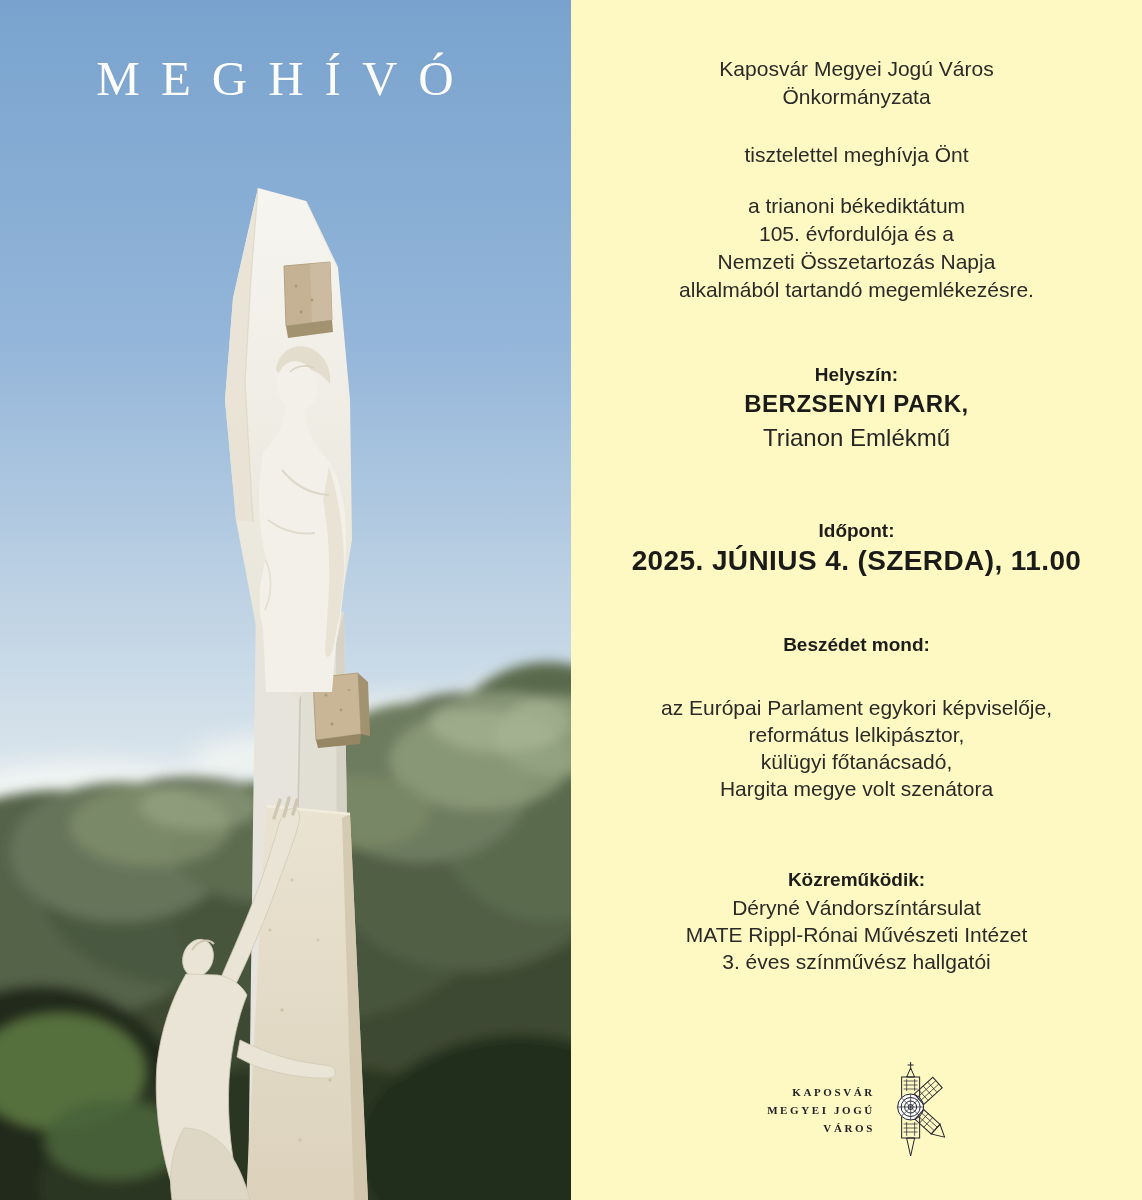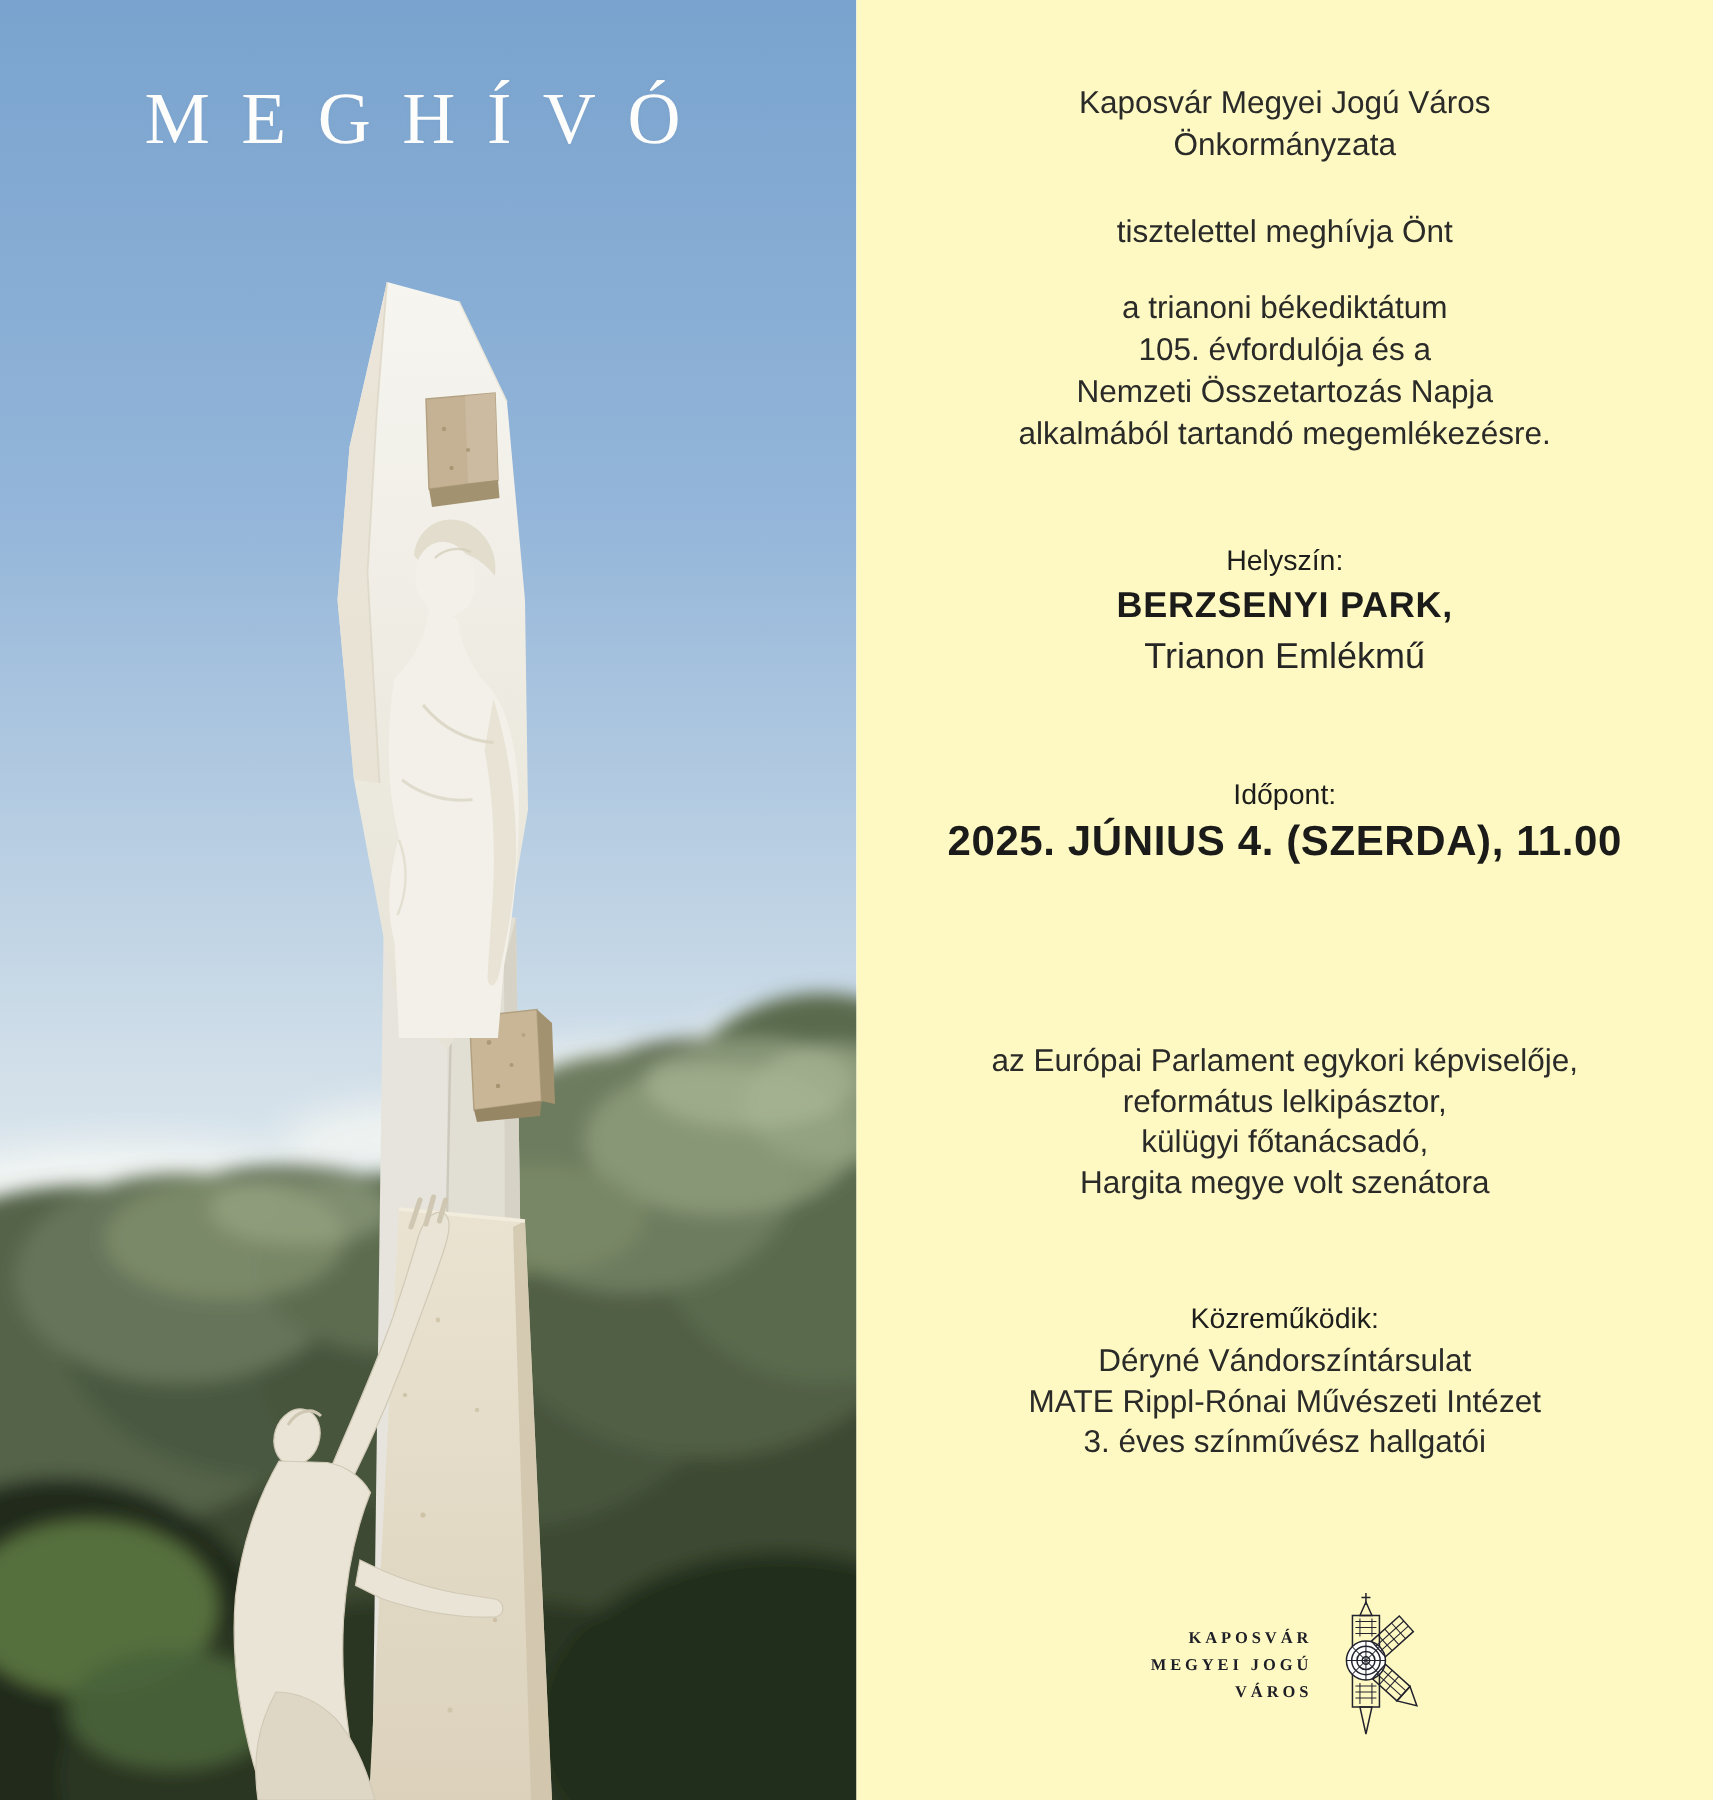--- a/index.html
+++ b/index.html
@@ -18,21 +18,21 @@
     text-align:center;
     font-family:"Liberation Serif","DejaVu Serif",serif;
     font-size:49px; font-weight:400; color:#fdfdfc;
     letter-spacing:21px; 
     text-shadow:0 0 2px rgba(120,150,185,.25);
   }
   
   #right-panel { position:absolute; left:571px; top:0; width:571px; height:1200px; background:#fef9c3; color:#222220; }
   .blk { position:absolute; left:0; width:100%; text-align:center; }
   .body-line { font-size:21px; font-weight:400; color:#2a2a28; line-height:28px; }
-  .label { font-size:19px; font-weight:400; color:#1d1d1b; line-height:24px; }
+  .label { font-size:19px; font-weight:700; color:#1d1d1b; line-height:24px; }
   .big { font-size:24px; font-weight:700; color:#1b1b19; letter-spacing:0.5px; line-height:34px; }
   .date-line { font-size:28px; font-weight:700; color:#1b1b19; letter-spacing:0.4px; line-height:32px; }
   .sub-big { font-size:24px; font-weight:400; color:#262624; line-height:30px; }
   .tight { line-height:27px; }
   
   #logo-group {
     position:absolute; top:1062px; left:50%; transform:translateX(-50%);
     display:flex; align-items:center; gap:9px;
   }
   #logo-text {
@@ -217,20 +217,23 @@
       <div class="label">Időpont:</div>
     </div>
 
     <div class="blk" style="top:423px">
       <div class="sub-big">Trianon Emlékmű</div>
     </div>
     <div class="blk" style="top:545px">
       <div class="date-line">2025. JÚNIUS 4. (SZERDA), 11.00</div>
     </div>
 
+    <div class="blk" style="top:633px">
+      <div class="label">Beszédet mond:</div>
+    </div>
     <div class="blk" style="top:694px">
       <div class="body-line tight">az Európai Parlament egykori képviselője,</div>
       <div class="body-line tight">református lelkipásztor,</div>
       <div class="body-line tight">külügyi főtanácsadó,</div>
       <div class="body-line tight">Hargita megye volt szenátora</div>
     </div>
 
     <div class="blk" style="top:868px">
       <div class="label">Közreműködik:</div>
     </div>

